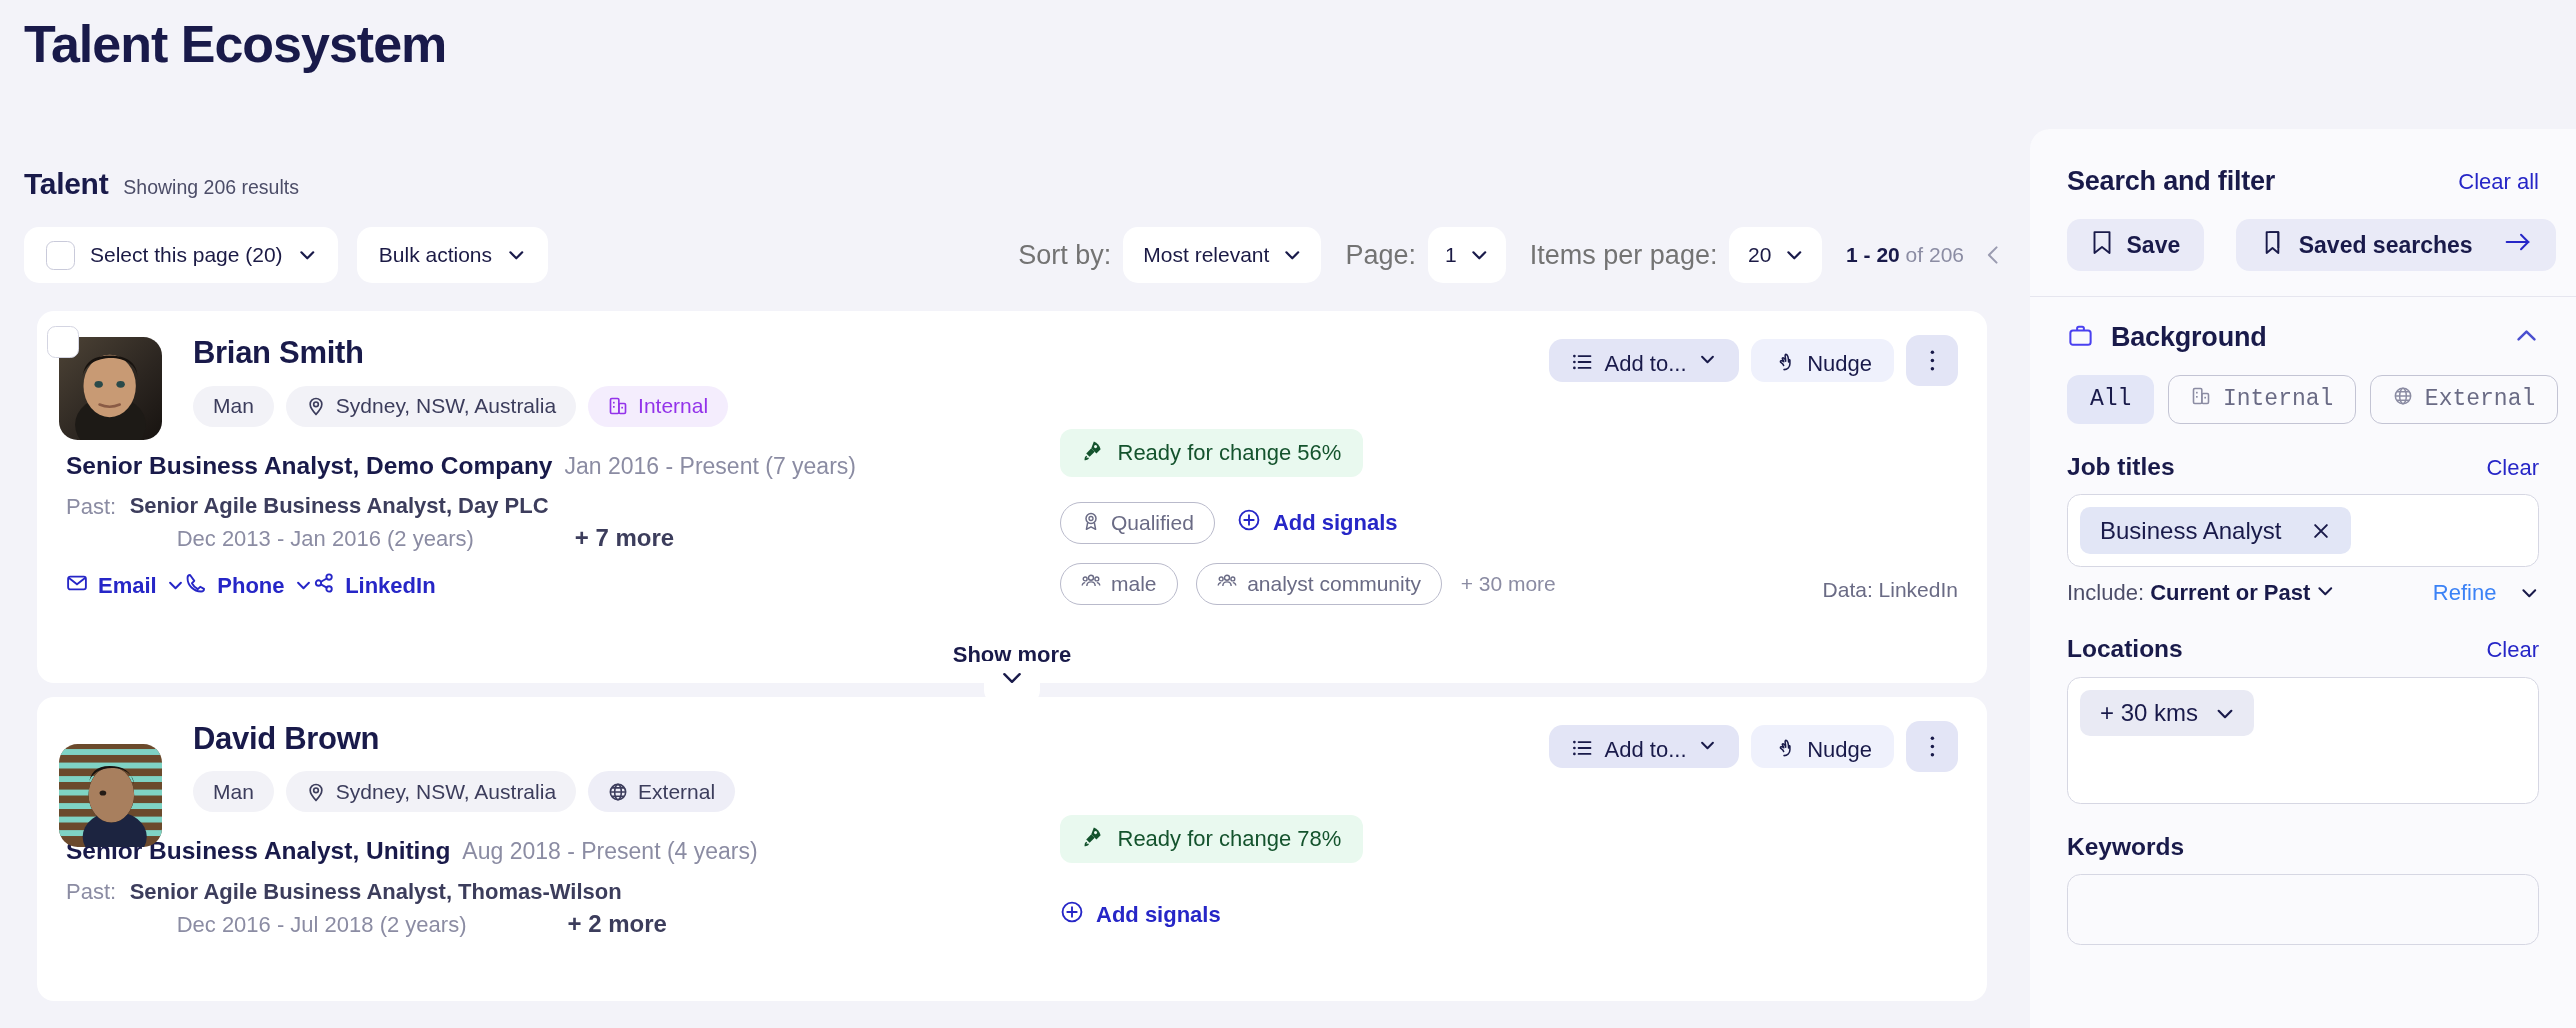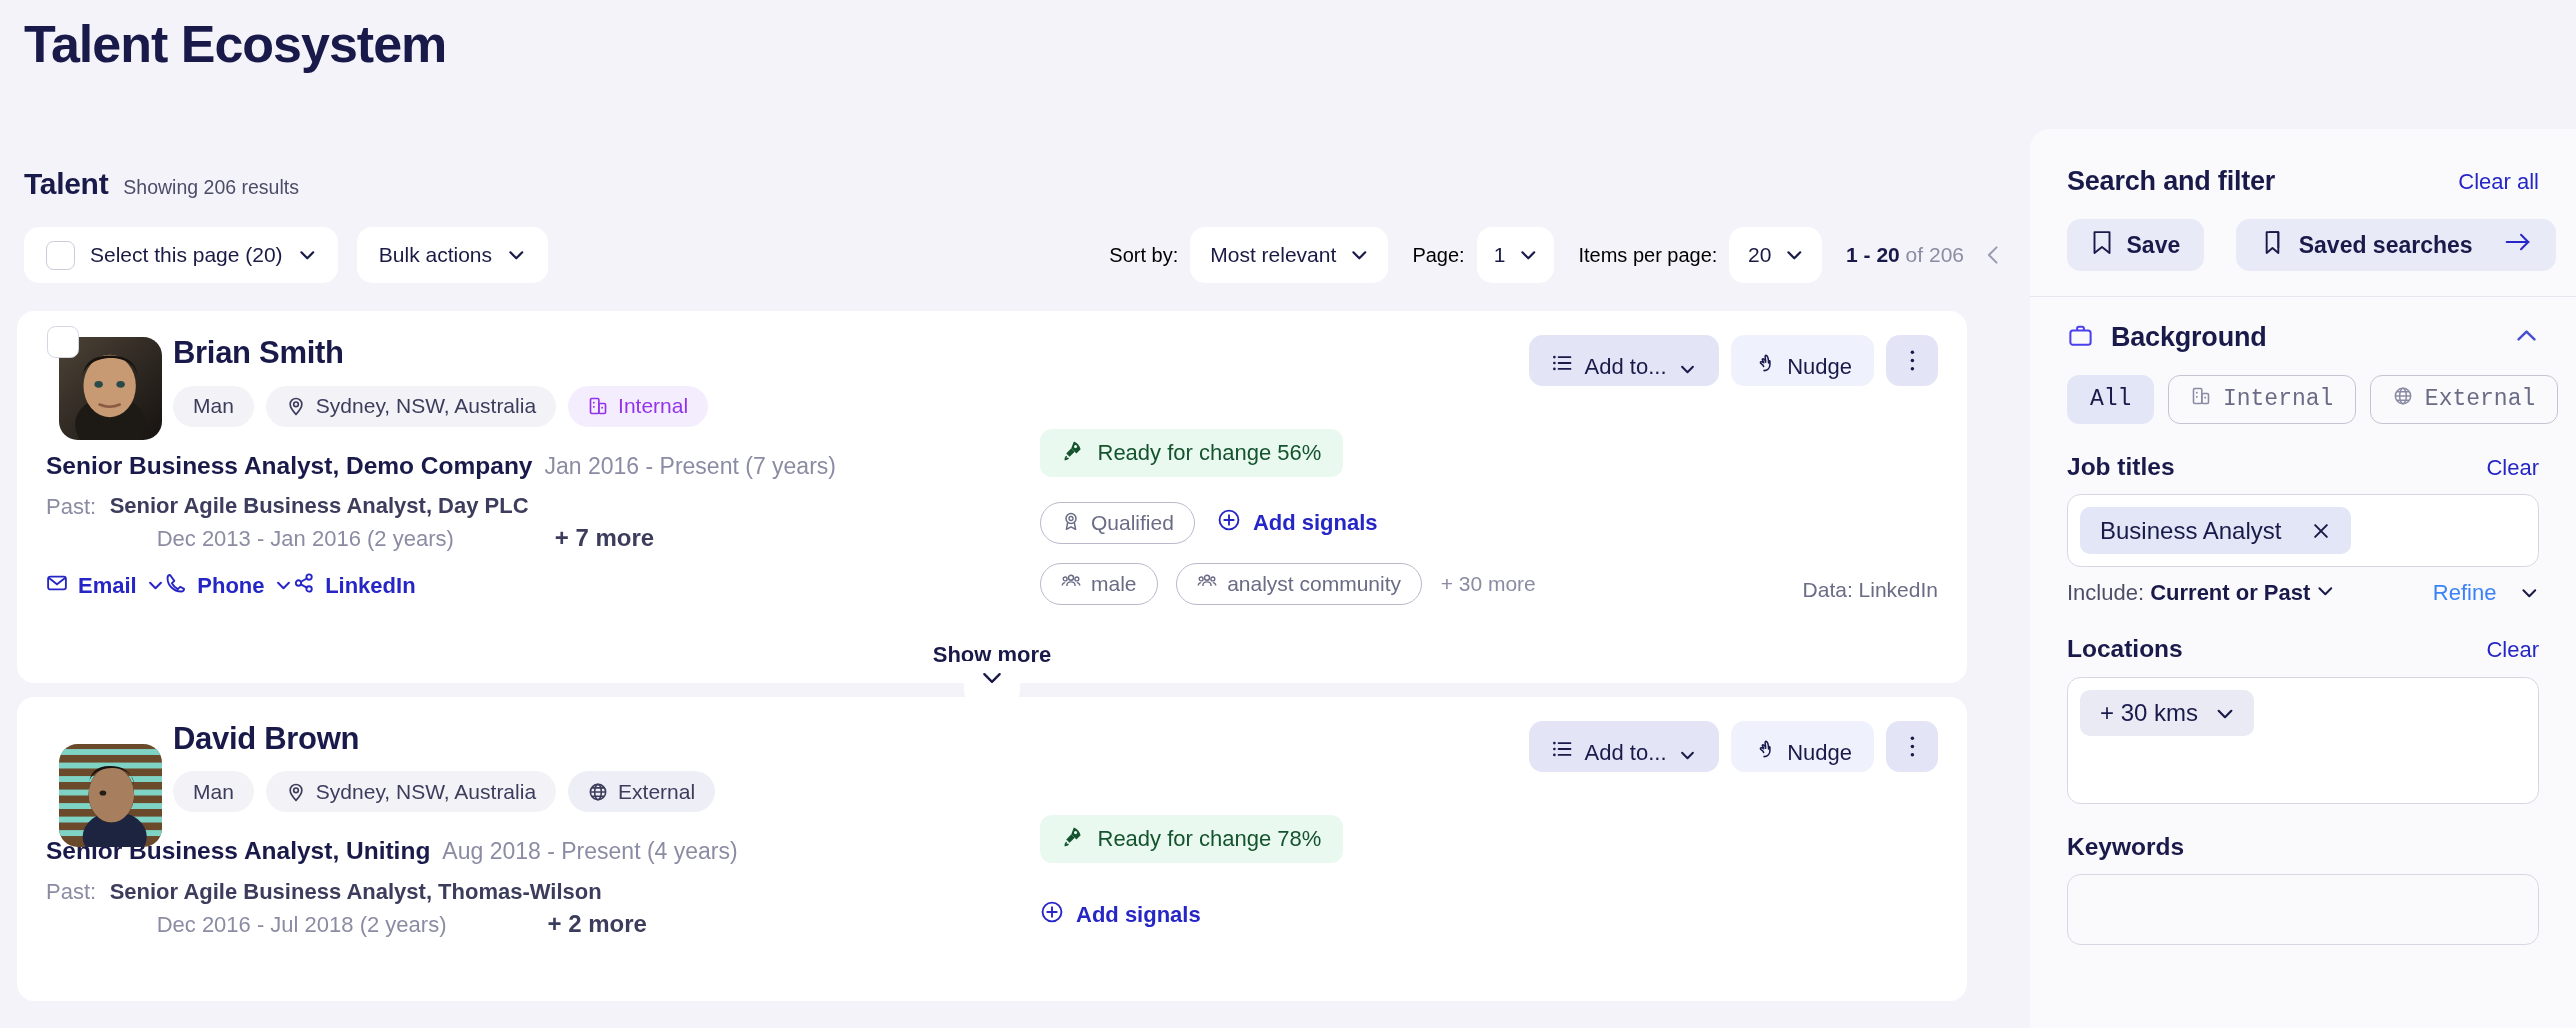--- a/index.html
+++ b/index.html
@@ -42,32 +42,32 @@
     width: 29px; height: 29px; border:1.7px solid #c9cada; border-radius: 7.6px;
     background:#fff; display:inline-block; flex: 0 0 auto;
   }
   .chev { display:inline-block; width:18.6px; height:18.6px; flex:0 0 auto; }
   .chev svg { display:block; }
 
   .toolbar-right {
     position:absolute; right: 0; top: 0; height:56px;
     display:flex; align-items:center; gap: 12px; font-size: 21px; color:#1b1a45;
   }
-  .tr-label { color:#000000; font-size:20px; white-space:nowrap; }
+  .tr-label { color:#737373; font-size:27px; white-space:nowrap; }
   .sel-pill {
     background:#fff; border-radius:15px; height:56px; display:inline-flex;
     align-items:center; gap:13.5px; padding: 0 20px; font-size:21px; cursor:pointer;
     white-space:nowrap;
   }
   .range { font-size:21px; color:#8b8ca3; white-space:nowrap; margin-left: 12px; }
   .range b { color:#191a4a; font-weight:700; }
   .navbtn { width:36px; height:36px; display:inline-flex; align-items:center; justify-content:center; cursor:pointer; }
 
   
-  .cards { position:absolute; left:17px; top:311px; width:1950px; }
+  .cards { position:absolute; left:37px; top:311px; width:1950px; }
   .card {
     position:relative; background:#fff; border-radius:17px; margin-bottom: 13.5px;
   }
   .card-inner { position:relative; padding: 24px 29px 20px 29px; }
 
   .card-chk {
     position:absolute; left:47px; top:326px; width:32px; height:32px;
     border:1.7px solid #d4d5e2; border-radius:8.5px; background:#fff; z-index:5;
   }
 
@@ -103,22 +103,22 @@
 
   .c-contacts { margin-top: 20px; display:flex; align-items:center; }
   .contact {
     display:inline-flex; align-items:center; gap:10px;
     font-size:22px; font-weight:700; color:#2626c7; cursor:pointer; white-space:nowrap;
   }
 
   
   .c-actions { position:absolute; right:29px; top:24px; display:flex; align-items:center; gap:12px; }
   .act-btn {
-    background:#e3e5f6; border-radius:13.5px; height:51px;
-    display:inline-flex; align-items:flex-end; gap:12px; padding:6px 22px;
+    background:#e3e5f6; border-radius:13.5px; height:43px;
+    display:inline-flex; align-items:flex-start; gap:12px; padding:12px 22px;
     font-size:22px; color:#191a4a; cursor:pointer; white-space:nowrap; border:none;
   }
   .act-btn.light { background:#eff1fc; }
   .act-kebab { width:52px; height:51px; background:#e3e5f6; border-radius:13.5px;
     display:inline-flex; align-items:center; justify-content:center; cursor:pointer; }
 
   .c-right { position:absolute; left:1023px; top:118px; }
   .ready {
     display:inline-flex; align-items:center; gap:13.5px;
     background:#e9f9ef; color:#14532d; border-radius:12px;

